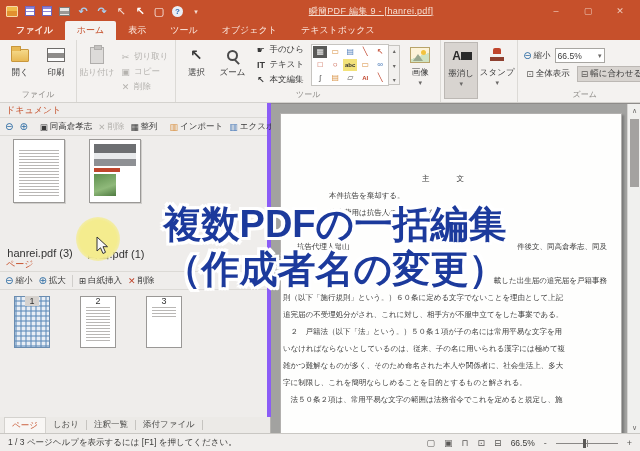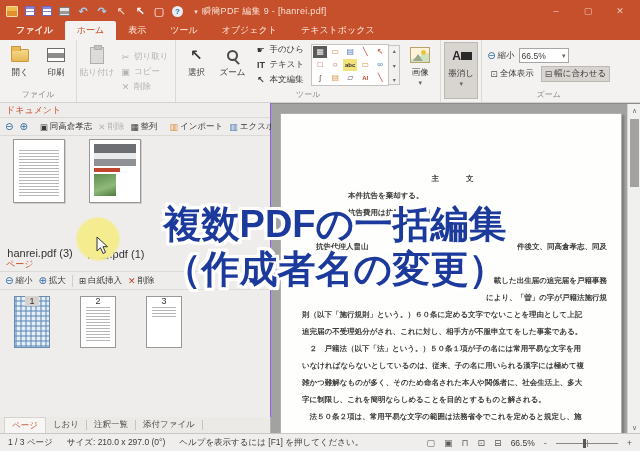--- a/index.html
+++ b/index.html
@@ -8,21 +8,21 @@
 
   
   .titlebar { position:absolute; left:0; top:0; width:640px; height:22px; background:#c6502b; display:flex; align-items:center; padding:0 4px; }
   .qa { display:flex; align-items:center; gap:7px; padding-left:2px; }
   .qa-ic { width:12px; height:12px; display:inline-flex; align-items:center; justify-content:center; font-size:11px; color:#f4ddd3; line-height:1; }
   .qa-app { width:12px; height:11px; background:linear-gradient(#f0b94a 0 4px,#e2902f 4px 100%); border:1px solid #f7d8a8; border-radius:1px; }
   .qa-floppy { width:10px; height:10px; background:linear-gradient(#8e85d6 0 2px,#ffffff 2px 4px,#8e85d6 4px 5px,#ffffff 5px 10px); border:1px solid #6f66bd; }
   .qa-printer { width:11px; height:9px; background:linear-gradient(#e8e6e4 0 3px,#9a9896 3px 6px,#e8e6e4 6px 9px); border:1px solid #7c7a78; }
   .qa-blue { color:#a9cdec; font-weight:bold; }
   .qa-help { width:11px; height:11px; border-radius:50%; background:#e9eef5; color:#2d6bb4; font-weight:bold; font-size:8px; display:inline-flex; align-items:center; justify-content:center; }
-  .win-title { flex:1; color:#f6ded2; font-size:9px; letter-spacing:.3px; }
+  .win-title { flex:1; text-align:center; color:#f6ded2; font-size:9px; letter-spacing:.3px;text-decoration:underline; }
   .win-controls { display:flex; }
   .win-btn { width:32px; height:20px; display:flex; align-items:center; justify-content:center; color:#eecabb; font-size:9px; }
 
   
   .tabbar { position:absolute; left:0; top:22px; width:640px; height:18px; background:#c6502b; display:flex; align-items:flex-end; padding-left:4px; }
   .rtab { padding:3px 12px 3px; color:#fbe9e1; font-size:9px; cursor:default; }
   .rtab.active { background:#f4f2f0; color:#c6502b; border-radius:2px 2px 0 0; }
   .rtab.filetab { font-weight:bold; }
 
   
@@ -71,21 +71,21 @@
   
   .zoomgrp-rows { display:flex; flex-direction:column; justify-content:center; gap:3px; padding:0 2px; }
   .zrow { display:flex; align-items:center; gap:4px; }
   .zlink { display:flex; align-items:center; gap:2px; font-size:8.5px; color:#3a3a3a; white-space:nowrap; }
   .zring { color:#2e6da4; font-size:10px; }
   .zcombo { width:50px; height:15px; background:#fff; border:1px solid #a8a6a2; display:flex; align-items:center; font-size:8.5px; padding:0 2px; justify-content:space-between; }
   .zfit { padding:1px 3px; display:flex; align-items:center; gap:2px; font-size:8.5px; white-space:nowrap; }
   .zfit.pressed { background:#d8d4d0; border:1px solid #bcb8b4; }
 
   
-  .leftpane { position:absolute; left:0; top:103px; width:271px; height:314px; background:#efedeb; border-right:1px solid #8b5cf6; }
+  .leftpane { position:absolute; left:0; top:103px; width:271px; height:314px; background:#efedeb; border-right:4px solid #8b5cf6; }
   .pane-header { height:15px; display:flex; align-items:center; padding-left:6px; color:#c6502b; font-size:9px; border-bottom:1px solid #dcdad6; }
   .pane-toolbar { height:18px; display:flex; align-items:center; gap:6px; padding:0 5px; border-bottom:1px solid #dcdad6; font-size:8.5px; color:#3a3a3a; }
   .ptb-btn { display:flex; align-items:center; gap:2px; white-space:nowrap; }
   .ptb-btn.gray { color:#b4b2ae; }
   .ptb-sep { width:1px; height:12px; background:#d0cecb; }
   .ic-round { color:#2e6da4; font-size:10px; }
   .ic-x { color:#c0452c; font-size:9px; }
   .ic-box-orange { color:#d89040; font-size:9px; }
   .ic-box-blue { color:#4a7ab8; font-size:9px; }
   .docs-area { position:relative; height:121px; }
@@ -99,21 +99,21 @@
   .page-thumb { position:absolute; width:36px; height:52px; background:#fff; border:1px solid #9a9896; }
   .page-thumb.sel { border:1px solid #6a8cb0;
     background-image:repeating-linear-gradient(0deg,rgba(96,140,186,.55) 0 2px,transparent 2px 5px),repeating-linear-gradient(90deg,rgba(96,140,186,.55) 0 2px,transparent 2px 5px);
     background-color:#e8eef5; }
   .page-num { position:absolute; width:36px; text-align:center; top:56px; font-size:9px; color:#333; }
   .page-num .numsel { background:#d6d2ce; padding:0 4px; }
 
   
   .docview { position:absolute; left:271px; top:103px; width:369px; height:330px; background:#a2a2a0; overflow:hidden; border-top:1px solid #8e8c8a; }
   .docpage { position:absolute; left:9px; top:9px; width:342px; height:560px; background:#fefefd; border:1px solid #b2b0ae; box-shadow:2px 2px 2px rgba(0,0,0,.25); }
-  .doctext { position:absolute; left:21px; right:14px; top:56px; font-family:"Liberation Serif","DejaVu Serif",serif; font-size:7.5px; color:#3c3c3c;font-weight:bold; }
+  .doctext { position:absolute; left:2px; right:14px; top:56px; font-family:"Liberation Serif","DejaVu Serif",serif; font-size:7.5px; color:#3c3c3c; }
   .dline { height:17px; line-height:17px; white-space:nowrap; overflow:hidden; }
   .l-center { text-align:center; letter-spacing:4px; }
   .l-indent { padding-left:46px; }
   .l-right { text-align:right; }
   .l-split { display:flex; justify-content:space-between; padding-left:14px; }
   .vscroll { position:absolute; right:0; top:0; width:13px; height:330px; background:#f0f0ee; border-left:1px solid #d6d4d2; }
   .vs-btn { position:absolute; left:0; width:13px; height:13px; display:flex; align-items:center; justify-content:center; font-size:7px; color:#6a6866; }
   .vs-thumb { position:absolute; left:2px; top:15px; width:9px; height:68px; background:#a4a2a0; }
 
   
@@ -121,21 +121,21 @@
   .mouse-cursor { position:absolute; left:96px; top:236px; z-index:6; }
   .overlay-banner { position:absolute; left:112px; top:202px; width:446px; z-index:7; text-align:center; font-weight:800; font-size:38px; line-height:45px; color:#1c3a9c; letter-spacing:0px; white-space:nowrap;
     text-shadow:-3px -3px 0 #fff,3px -3px 0 #fff,-3px 3px 0 #fff,3px 3px 0 #fff,0 -3px 0 #fff,0 3px 0 #fff,-3px 0 0 #fff,3px 0 0 #fff,-2px -2px 0 #fff,2px 2px 0 #fff; }
 
   
   .bottomtabs { position:absolute; left:0; top:417px; width:271px; height:16px; background:#eceae7; border-right:1px solid #b6b4b0; display:flex; align-items:center; padding-left:4px; font-size:8.5px; color:#4a4a48; }
   .btab { padding:2px 7px; display:flex; align-items:center; }
   .btab.active { background:#f8f6f4; color:#c6502b; border:1px solid #d4d2ce; border-bottom:none; }
   .btab-sep { width:1px; height:10px; background:#c6c4c0; }
   .statusbar { position:absolute; left:0; top:433px; width:640px; height:18px; background:#f0eeec; border-top:1px solid #c9c7c3; display:flex; align-items:center; padding:0 8px; font-size:8.5px; color:#3c3c3a; }
-  .status-left { display:flex; gap:14px; white-space:nowrap;justify-content:space-between; }
+  .status-left { display:flex; white-space:nowrap;justify-content:space-between; }
   .status-right { margin-left:auto; display:flex; align-items:center; gap:9px; }
   .st-ic { font-size:9px; color:#5a5856; }
   .slider { position:relative; width:62px; height:10px; }
   .slider .track { position:absolute; left:0; right:0; top:5px; height:1px; background:#8a8886; }
   .slider .tick { position:absolute; left:50%; top:2px; width:1px; height:7px; background:#8a8886; }
   .slider .handle { position:absolute; left:44%; top:1px; width:3px; height:9px; background:#5a5856; }
 </style>
 </head>
 <body>
 
@@ -279,20 +279,27 @@
 
   <div class="rgroup">
     <div class="rgroup-content">
       <div class="bigbtn pressed">
           <span class="bicon">
             <span class="ic-redact">A</span>
           </span>
           <span class="blabel">墨消し</span>
           <span class="caret">▾</span>
         </div>
+      <div class="bigbtn">
+          <span class="bicon">
+            <span class="ic-stamp"></span>
+          </span>
+          <span class="blabel">スタンプ</span>
+          <span class="caret">▾</span>
+        </div>
     </div>
     <div class="rgroup-label"></div>
   </div>
 
   <div class="rgroup" style="border-right:none">
     <div class="rgroup-content">
       <div class="zoomgrp-rows">
         <div class="zrow">
           <span class="zlink">
               <span class="zring">⊖</span>
@@ -405,21 +412,20 @@
       <div class="dline l-center">主　　文</div>
       <div class="dline l-indent">本件抗告を棄却する。</div>
       <div class="dline l-indent">抗告費用は抗告人の負担とする</div>
       <div class="dline"></div>
       <div class="dline l-split">
         <span>抗告代理人畠山</span>
         <span>件後文、同高倉孝志、同及</span>
       </div>
       <div class="dline"></div>
       <div class="dline l-right">載した出生届の追完届を戸籍事務</div>
-      <div class="dline l-right">により、「曽」の字が戸籍法施行規</div>
       <div class="dline">則（以下「施行規則」という。）６０条に定める文字でないことを理由として上記</div>
       <div class="dline">追完届の不受理処分がされ、これに対し、相手方が不服申立てをした事案である。</div>
       <div class="dline">　２　戸籍法（以下「法」という。）５０条１項が子の名には常用平易な文字を用</div>
       <div class="dline">いなければならないとしているのは、従来、子の名に用いられる漢字には極めて複</div>
       <div class="dline">雑かつ難解なものが多く、そのため命名された本人や関係者に、社会生活上、多大</div>
       <div class="dline">字に制限し、これを簡明ならしめることを目的とするものと解される。</div>
       <div class="dline">　法５０条２項は、常用平易な文字の範囲は法務省令でこれを定めると規定し、施</div>
     </div>
   </div>
   <div class="vscroll">
@@ -446,21 +452,20 @@
   <span class="btab-sep"></span>
   <span class="btab">注釈一覧</span>
   <span class="btab-sep"></span>
   <span class="btab">添付ファイル</span>
   <span class="btab-sep"></span>
 </div>
 
 <div class="statusbar">
   <div class="status-left">
     <span>1 / 3 ページ</span>
-    <span>サイズ: 210.0 x 297.0 (0°)</span>
     <span>ヘルプを表示するには [F1] を押してください。</span>
   </div>
   <div class="status-right">
     <span class="st-ic">▢</span>
     <span class="st-ic">▣</span>
     <span class="st-ic">⊓</span>
     <span class="st-ic">⊡</span>
     <span class="st-ic">⊟</span>
     <span>66.5%</span>
     <span class="st-ic">-</span>

